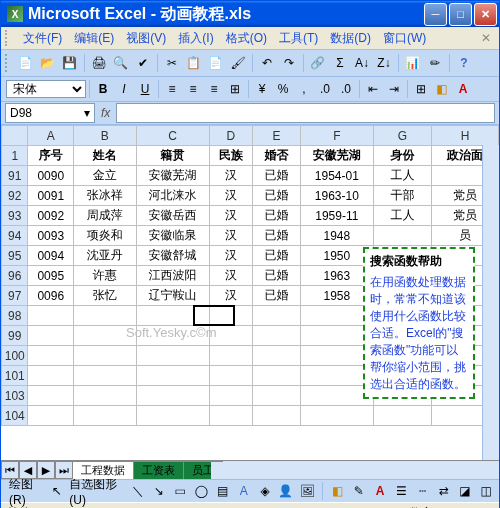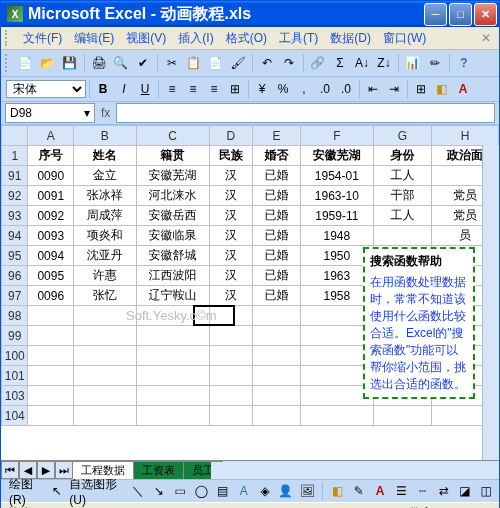--- a/index.html
+++ b/index.html
@@ -14,35 +14,35 @@
 .menubar .grip{width:6px;height:16px;border-left:2px dotted #aaa;margin-right:4px}
 .menu-item{padding:2px 6px;color:#1d4ed8;cursor:default}
 .toolbar{height:26px;background:#c4daf4;display:flex;align-items:center;padding:0 4px;gap:2px;border-bottom:1px solid #9ebce8}
 .toolbar .grip{width:5px;height:18px;border-left:2px dotted #8aa;margin-right:2px}
 .tb-btn{width:20px;height:20px;display:flex;align-items:center;justify-content:center;cursor:pointer;font-size:12px}
 .tb-sep{width:1px;height:18px;background:#9ebce8;margin:0 2px}
 .fmt-bar{height:24px;background:#c4daf4;display:flex;align-items:center;padding:0 4px;gap:1px;border-bottom:1px solid #9ebce8}
 .fmt-combo{height:18px;background:#fff;border:1px solid #7f9db9;font-size:12px;padding:0 2px}
 .name-bar{height:22px;background:#c4daf4;display:flex;align-items:center;padding:0 4px;border-bottom:1px solid #9ebce8}
 .name-box{width:80px;height:18px;background:#fff;border:1px solid #7f9db9;padding:0 4px;font-size:12px;display:flex;align-items:center}
-.fx-lbl{margin:0 6px;color:#555}
+.fx-lbl{margin:0 6px;font-style:italic;color:#555}
 .formula-box{flex:1;height:18px;background:#fff;border:1px solid #7f9db9}
 .grid-area{position:relative;height:354px;background:#fff;overflow:hidden}
 table.sheet{border-collapse:collapse;table-layout:fixed;width:100%}
 table.sheet th,table.sheet td{border:1px solid #c0c0c0;height:19px;padding:0;font-size:12px;text-align:center;overflow:hidden;white-space:nowrap}
 table.sheet th{background:#d6e6f8;font-weight:normal;color:#333}
 table.sheet th.corner{background:#d6e6f8;width:24px}
 table.sheet th.rowh{width:24px;background:#d6e6f8}
 table.sheet td{background:#fff}
 .col-A{width:42px}.col-B{width:58px}.col-C{width:68px}.col-D{width:40px}.col-E{width:44px}.col-F{width:68px}.col-G{width:54px}.col-H{width:62px}
 .hdr-row td{font-weight:bold;background:#fff}
 .active-cell{position:absolute;border:2px solid #000;pointer-events:none;box-sizing:border-box}
 .callout{position:absolute;right:24px;top:122px;width:112px;border:2px dashed #1a8a1a;background:#fff;padding:4px 5px;font-size:12px;line-height:17px;color:#1e3fdd;box-sizing:border-box}
 .callout .ct{color:#000000;font-weight:bold}
-.wm{position:absolute;left:125px;top:183px;color:#bbb;font-size:13px;font-family:Arial;pointer-events:none}
+.wm{position:absolute;left:125px;top:200px;color:#bbb;font-size:13px;font-family:Arial;pointer-events:none}
 .sheet-tabs{height:18px;background:#d6e6f8;display:flex;align-items:center;border-top:1px solid #888;font-size:11px}
 .tab-nav{display:flex}
 .tab-nav span{width:16px;height:16px;display:flex;align-items:center;justify-content:center;border:1px solid #888;background:#d6e6f8;cursor:pointer}
 .tab{padding:1px 8px;background:#fff;border:1px solid #888;border-bottom:none;margin-left:-1px;cursor:pointer}
 .tab.inactive{background:#15803d}
 .draw-bar{height:22px;background:#c4daf4;display:flex;align-items:center;padding:0 4px;gap:4px;border-top:1px solid #9ebce8;font-size:12px}
 .status-bar{height:20px;background:#ece9d8;display:flex;align-items:center;padding:0 6px;font-size:12px;border-top:1px solid #fff}
 .status-bar .sr{margin-left:auto;margin-right:60px}
 .vscroll{position:absolute;right:0;top:20px;bottom:18px;width:16px;background:#d6e6f8;border-left:1px solid #9ebce8}
 .hscroll{position:absolute;right:16px;bottom:0;left:210px;height:17px;background:#d6e6f8}

